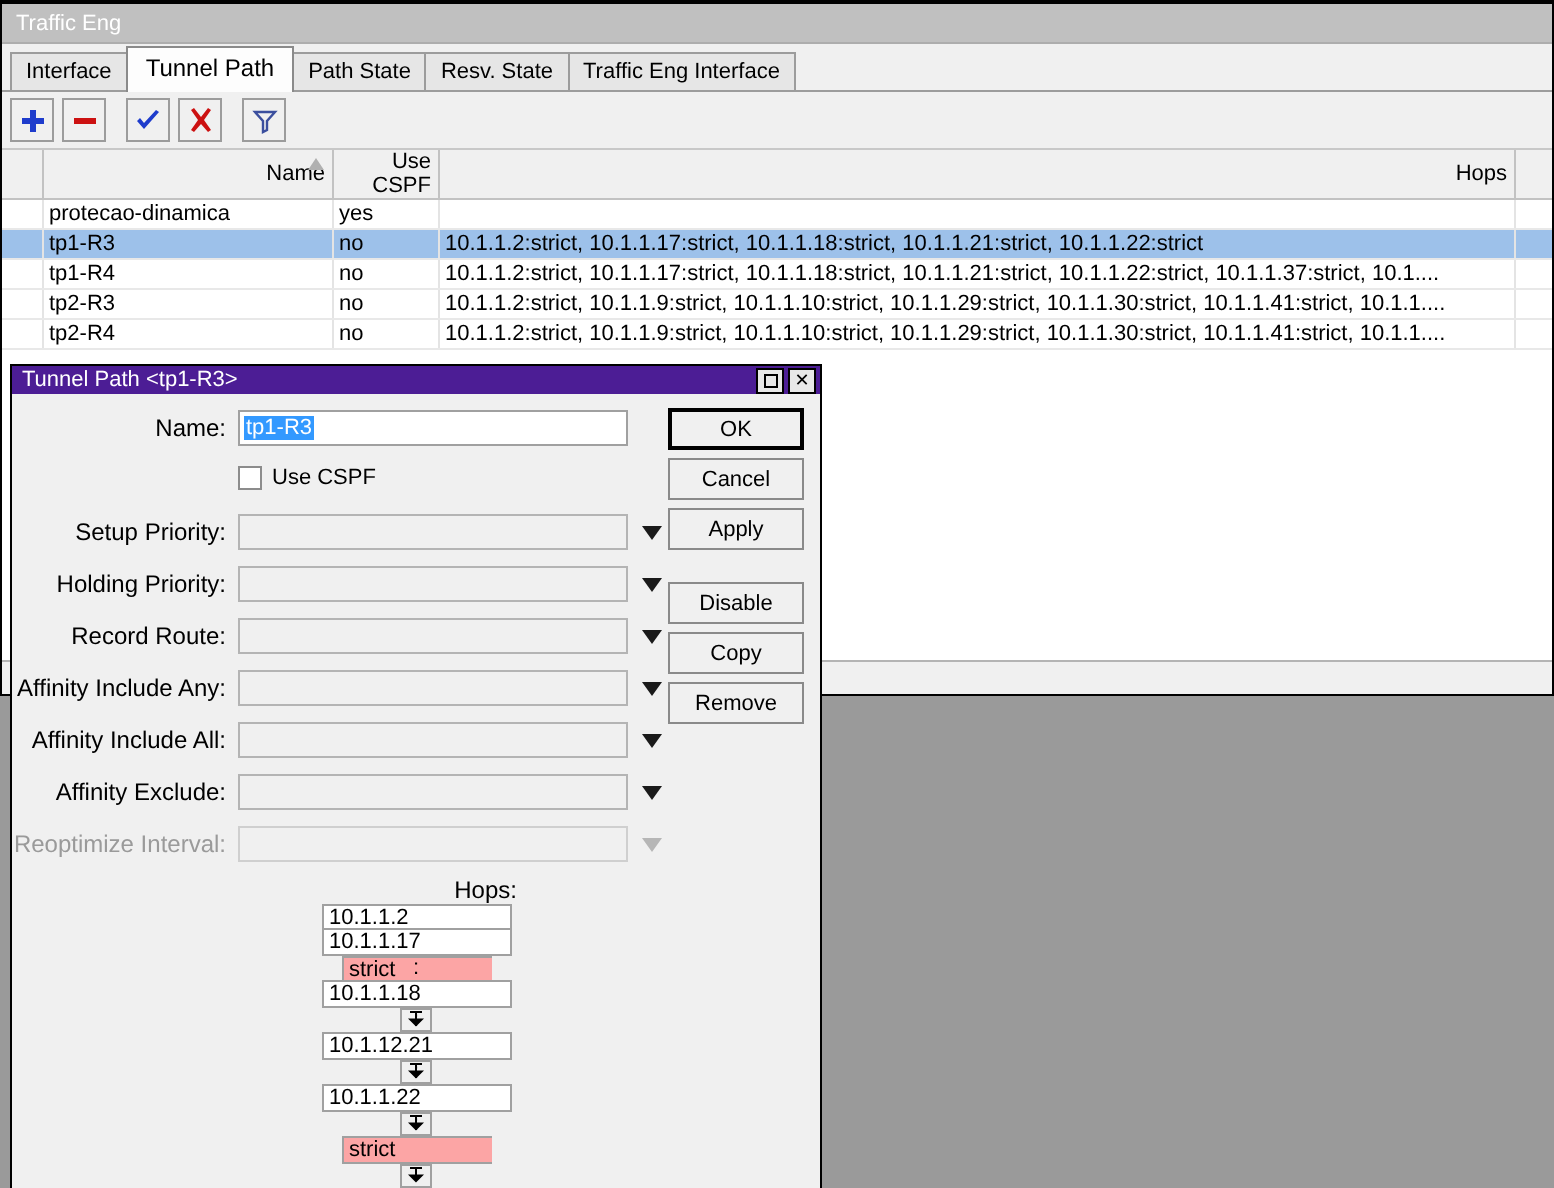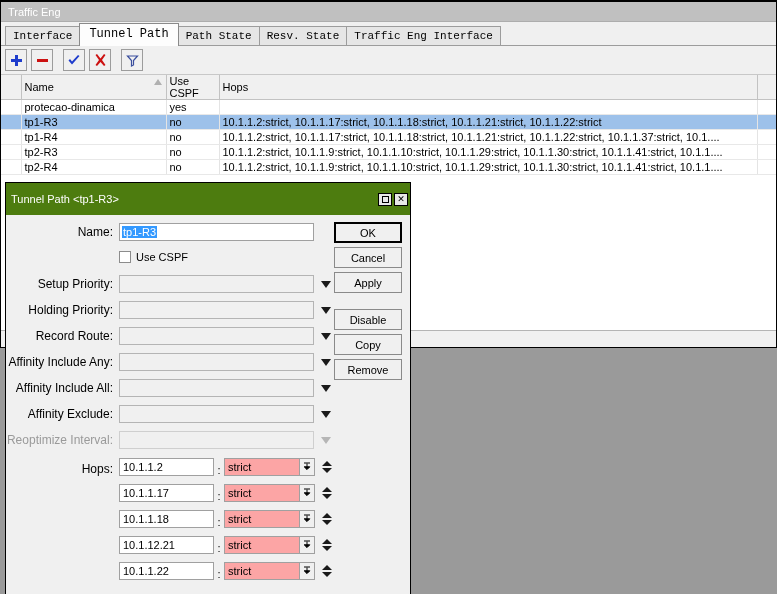--- a/index.html
+++ b/index.html
@@ -33,21 +33,20 @@
   }
 
   
   .tabstrip {
     height: 24px; flex: 0 0 auto;
     background: #f0f0f0;
     display: flex; align-items: flex-end;
     padding-left: 4px;
     border-bottom: 1px solid #9c9c9c;
     position: relative;
-    font-family: Liberation Mono, monospace;
   }
   .tab {
     height: 19px; line-height: 18px;
     padding: 0 7px; margin-right: -1px;
     background: #e6e6e6;
     border: 1px solid #9c9c9c;
     border-bottom: none;
     color: #000; font-size: 11px;
     white-space: nowrap;
     position: relative; top: 0;
@@ -88,21 +87,21 @@
     overflow: hidden;
     display: flex; flex-direction: column;
   }
   table.grid {
     border-collapse: collapse; width: 777px; table-layout: fixed;
     font-size: 11px;
   }
   table.grid th {
     background: #f0f0f0;
     font-weight: normal;
-    text-align: left;
+    text-align: right;
     height: 16px;
     border-right: 1px solid #c2c2c2;
     border-bottom: 1px solid #c2c2c2;
     padding: 0 3px;
     font-size: 11px;
     position: relative;
   }
   table.grid td {
     height: 15px;
     border-right: 1px solid #e4e4e4;
@@ -136,22 +135,22 @@
   
   .dlg {
     position: absolute; left: 5px; top: 182px;
     width: 406px; height: 420px;
     background: #f0f0f0;
     border: 1px solid #000;
     display: flex; flex-direction: column;
     box-shadow: 0 0 0 0 rgba(0,0,0,0);
   }
   .dlg-title {
-    height: 32px; flex: 0 0 auto;
-    background: #4d7c0f;
+    height: 14px; flex: 0 0 auto;
+    background: #4c1d95;
     color: #ffffff;
     font-size: 11px;
     display: flex; align-items: center;
     padding-left: 5px;
   }
   .dlg-title .spacer { flex: 1 1 auto; }
   .titlebtn {
     width: 14px; height: 13px; margin-right: 2px;
     background: #e8e8e8;
     border: 1px solid #000;
@@ -200,21 +199,21 @@
   .caretarrow.dim { border-top-color: #b6b6b6; }
 
   .cspfrow { display: flex; align-items: center; height: 18px; margin-bottom: 8px; }
   .cspfrow .pad { width: 113px; }
   .chk {
     width: 12px; height: 12px; background: #fff;
     border: 1px solid #8c8c8c; margin-right: 5px;
   }
 
   
-  .hopsrow { display: flex; align-items: flex-end; height: 20px; margin-bottom: 6px; }
+  .hopsrow { display: flex; align-items: center; height: 20px; margin-bottom: 6px; flex-direction: column; }
   .hop-ip {
     width: 95px; height: 18px;
     border: 1px solid #a0a0a0; background: #fff;
     display: flex; align-items: center; padding: 0 3px; font-size: 11px;
   }
   .hop-colon { width: 10px; text-align: center; font-size: 11px; }
   .hop-type {
     width: 75px; height: 18px;
     border: 1px solid #a0a0a0; background: #fca5a5;
     display: flex; align-items: center; padding: 0 3px; font-size: 11px;

